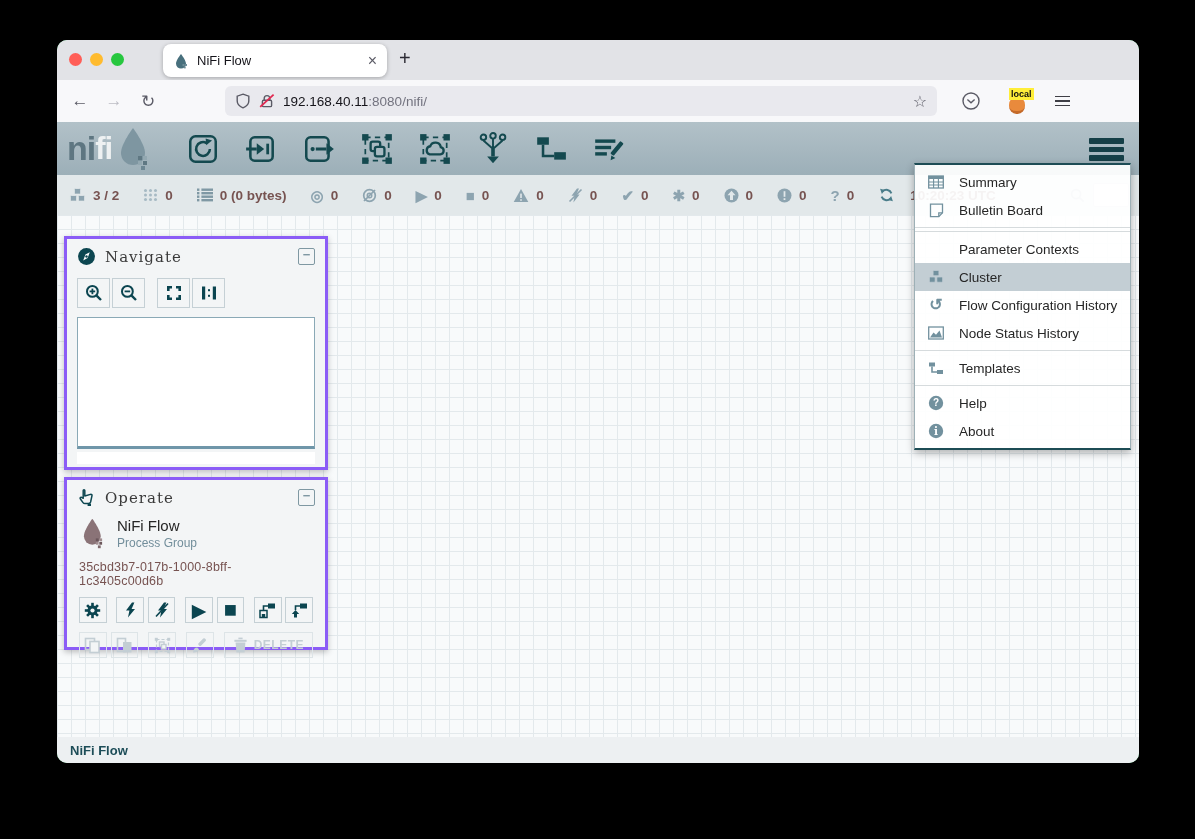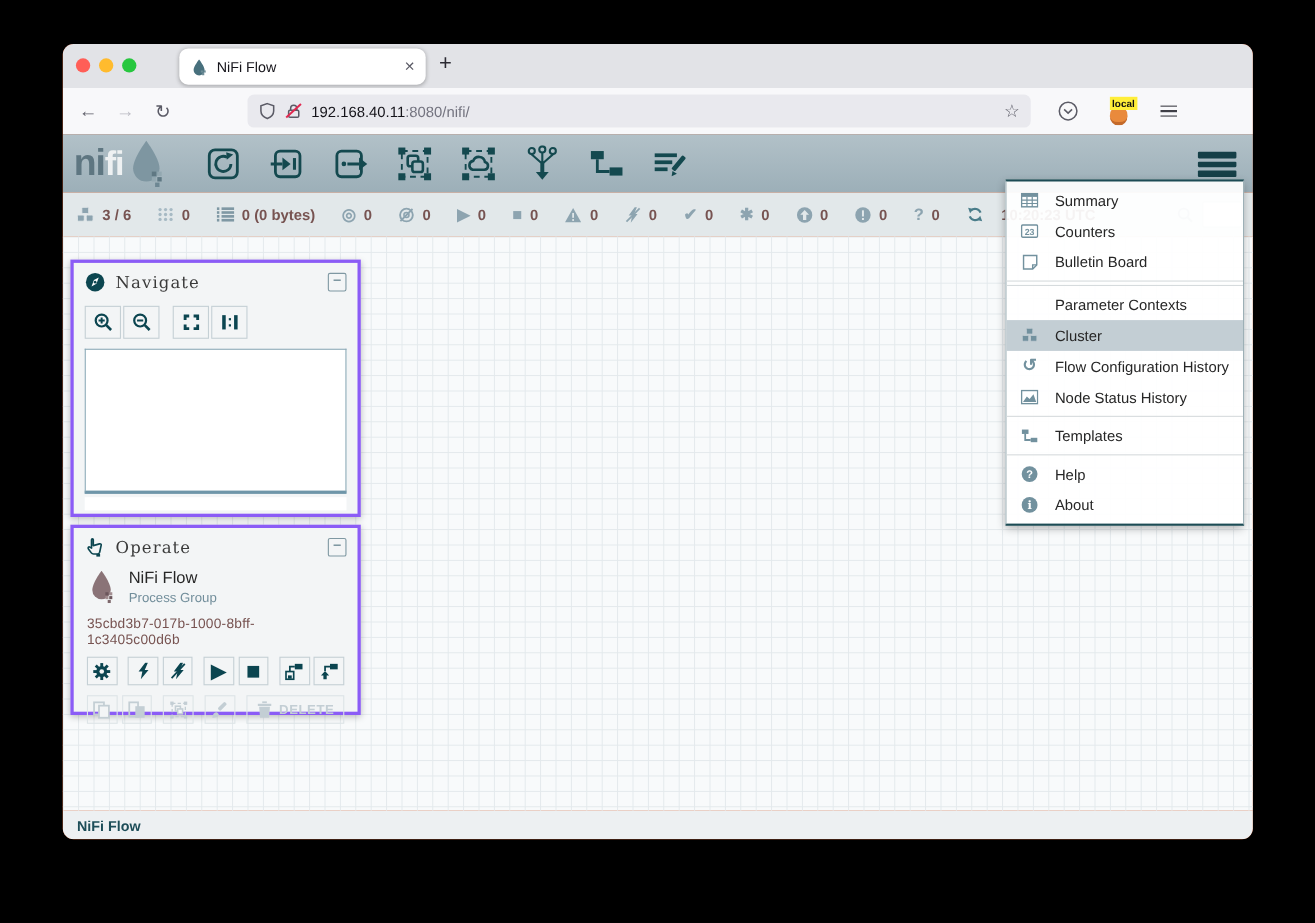--- a/index.html
+++ b/index.html
@@ -1,18 +1,18 @@
 <!DOCTYPE html>
 <html><head>
 <meta charset="utf-8">
 <style>
   html,body{margin:0;padding:0;background:#000;width:1195px;height:839px;
     font-family:"Liberation Sans",sans-serif;-webkit-font-smoothing:antialiased;}
   .window{position:absolute;left:57px;top:40px;width:1082px;height:723px;border-radius:10px;
-    overflow:hidden;background:#c2410c;}
+    overflow:hidden;background:#86efac;}
   
   .titlebar{position:absolute;left:0;top:0;width:100%;height:40px;background:#e2e3e7;}
   .lights{position:absolute;left:12px;top:13px;display:flex;gap:8px;}
   .light{width:13px;height:13px;border-radius:50%;}
   .tab{position:absolute;left:106px;top:4px;width:224px;height:33px;background:#fff;border-radius:8px;
     box-shadow:0 1px 4px rgba(0,0,0,.28);display:flex;align-items:center;padding:0 10px;box-sizing:border-box;}
   .tab-title{font-size:13px;color:#15141a;margin-left:8px;flex:1;}
   .tab-close{font-size:16px;color:#5b5b66;line-height:1;}
   .newtab{position:absolute;left:342px;top:7px;font-size:20px;color:#2b2a33;}
   .urlrow{position:absolute;left:0;top:40px;width:100%;height:42px;background:#f8f8fa;display:flex;align-items:center;}
@@ -251,21 +251,21 @@
       </div>
   </div>
 
   <div class="statusbar">
     <div class="sbi">
       <svg width="17" height="15" viewBox="0 0 17 15">
         <rect x="5.4" y="0.5" width="6.2" height="5.6" rx="1" fill="#8da4b0" stroke="#e2e8ea" stroke-width="0.8"></rect>
         <rect x="1.4" y="7.5" width="6.2" height="5.6" rx="1" fill="#8da4b0" stroke="#e2e8ea" stroke-width="0.8"></rect>
         <rect x="9.4" y="7.5" width="6.2" height="5.6" rx="1" fill="#8da4b0" stroke="#e2e8ea" stroke-width="0.8"></rect>
       </svg>
-      <span class="v">3 / 6</span>
+      <span class="v">3 / 2</span>
     </div>
     <div class="sbi">
       <svg width="15" height="14" viewBox="0 0 15 14">
         <g fill="#a7bac4">
             <circle cx="2.5" cy="2.5" r="1.5"></circle>
             <circle cx="7.5" cy="2.5" r="1.5"></circle>
             <circle cx="12.5" cy="2.5" r="1.5"></circle>
         <circle cx="2.5" cy="7" r="1.5"></circle>
             <circle cx="7.5" cy="7" r="1.5"></circle>
             <circle cx="12.5" cy="7" r="1.5"></circle>
@@ -556,29 +556,20 @@
         <svg width="16" height="14" viewBox="0 0 16 14">
           <rect x="0.7" y="1" width="14.6" height="12" fill="none" stroke="#72919e" stroke-width="1.3"></rect>
           <rect x="0.7" y="1" width="14.6" height="3" fill="#72919e"></rect>
           <path d="M5.6 4 V13 M10.4 4 V13 M0.7 7 H15.3 M0.7 10 H15.3" stroke="#72919e" stroke-width="1.1" fill="none"></path>
         </svg>
       </span>
       <span class="lbl">Summary</span>
     </div>
     <div class="mi">
       <span class="ic">
-        <svg width="16" height="14" viewBox="0 0 16 14">
-          <rect x="0.7" y="1.6" width="14.6" height="11" rx="1" fill="none" stroke="#72919e" stroke-width="1.3"></rect>
-          <text x="8" y="10.4" font-size="8" font-weight="bold" fill="#72919e" text-anchor="middle" font-family="Liberation Sans, sans-serif">23</text>
-        </svg>
-      </span>
-      <span class="lbl">Counters</span>
-    </div>
-    <div class="mi">
-      <span class="ic">
         <svg width="15" height="15" viewBox="0 0 15 15">
           <path d="M1.5 1.2 H13.5 V9.8 L9.8 13.6 H1.5 Z" fill="none" stroke="#72919e" stroke-width="1.3"></path>
           <path d="M9.8 13.6 V9.8 H13.5" fill="none" stroke="#72919e" stroke-width="1.3"></path>
         </svg>
       </span>
       <span class="lbl">Bulletin Board</span>
     </div>
     <div class="msep"></div>
     <div class="msep"></div>
     <div class="mi">

